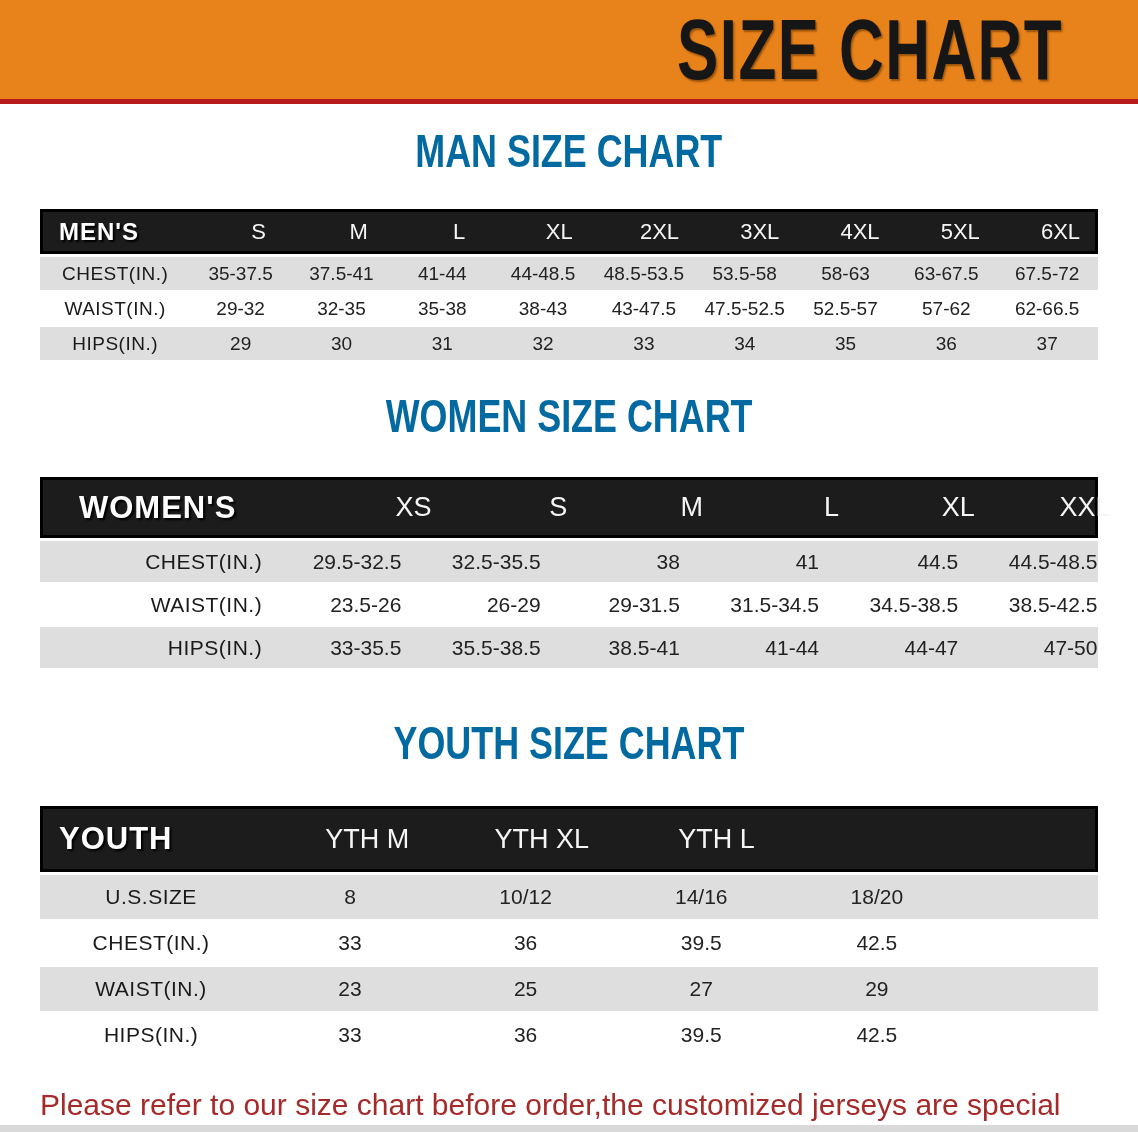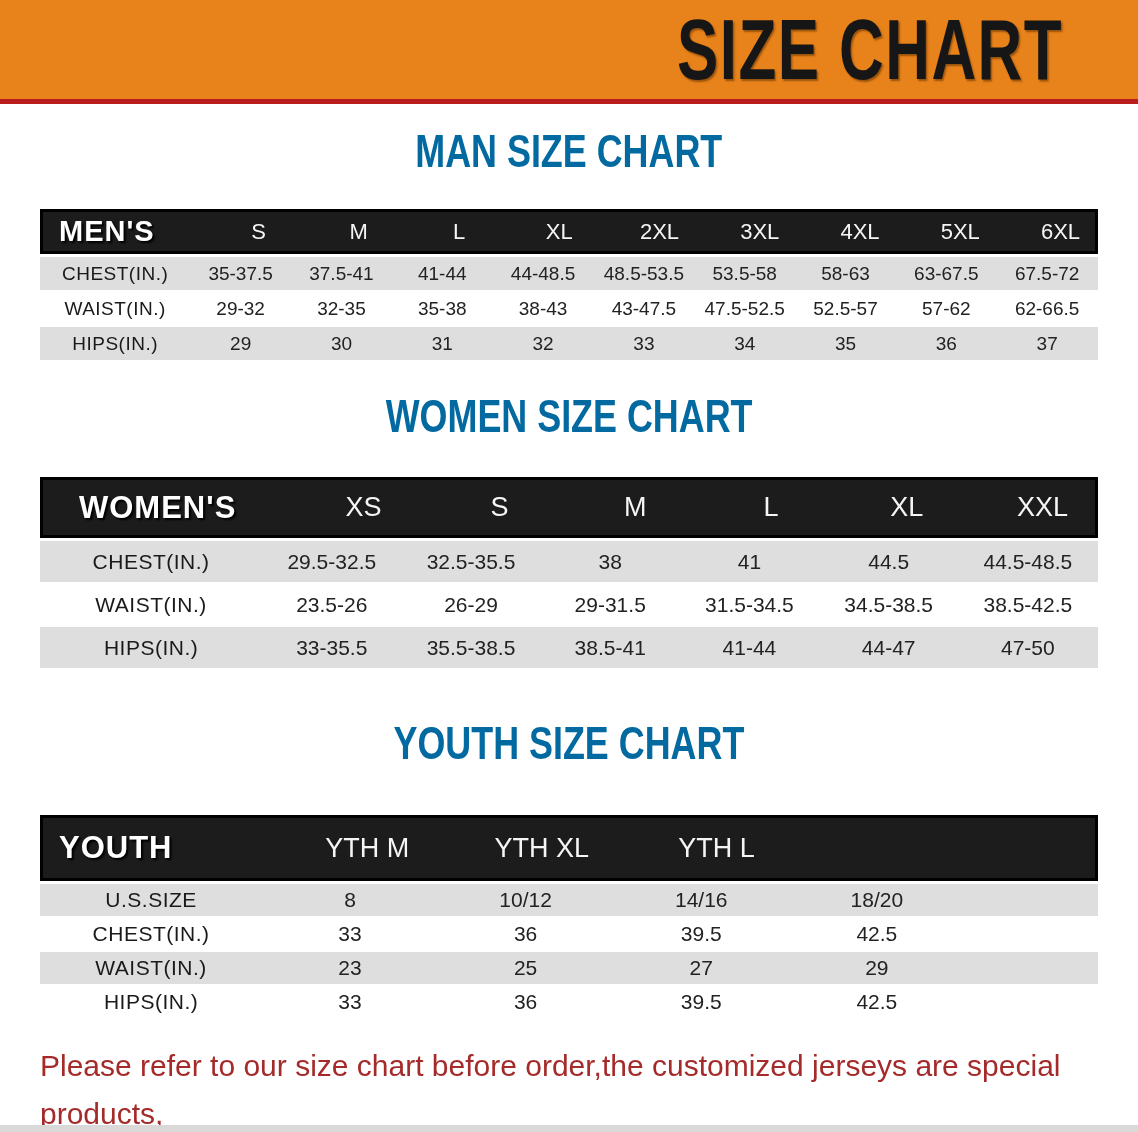--- a/index.html
+++ b/index.html
@@ -27,55 +27,55 @@
     display:inline-block;transform:scaleX(0.78);transform-origin:center;
     font-size:46px;letter-spacing:0px;white-space:nowrap;
   }
   .h-man{margin-top:22px;line-height:50px;}
   .h-women{margin-top:33px;line-height:46px;}
   .h-youth{margin-top:52px;line-height:46px;}
   
   .table{width:1058px;margin-left:40px;}
   .m-men{margin-top:22px;}
   .m-women{margin-top:27px;}
-  .m-youth{margin-top:38px;}
+  .m-youth{margin-top:29px;}
   .thead{
     background:#1c1c1c;border:3px solid #000;box-sizing:border-box;
     display:flex;align-items:center;margin-bottom:3px;
   }
   .t-men  .thead{height:45px;}
   .t-women .thead{height:61px;padding-left:20px;}
   .t-youth .thead{height:66px;}
   .thead .cell{color:#f5f5f5;text-align:center;}
   .thead .cell.label{
     color:#fff;font-weight:900;text-align:left;padding-left:16px;
     text-shadow:2px 2px 2px #000;letter-spacing:1px;
   }
   .t-men  .thead .cell{font-size:22px;}
-  .t-men  .thead .cell.label{font-size:29px;}
+  .t-men  .thead .cell.label{font-size:24px;}
   .t-women .thead .cell{font-size:27px;}
   .t-women .thead .cell.label{font-size:31px;}
   .t-youth .thead .cell{font-size:27px;}
   .t-youth .thead .cell.label{font-size:31px;}
   .trow{
     display:flex;align-items:center;margin-bottom:2px;
   }
   .t-men  .trow{height:33px;}
   .t-women .trow{height:41px;}
-  .t-youth .trow{height:32px;}
+  .t-youth .trow{height:44px;}
   .trow.stripe{background:#dedede;}
   .trow .cell{color:#222;text-align:center;}
   .t-men  .trow .cell{font-size:19px;}
   .t-women .trow .cell{font-size:21px;}
   .t-youth .trow .cell{font-size:21px;}
   .trow .cell.label{font-weight:400;letter-spacing:0.5px;color:#1a1a1a;}
   
   .t-men  .cell{flex:0 0 9.53%;}
   .t-men  .cell.label{flex:0 0 14.2%;}
-  .t-women .cell{flex:0 0 13.16%;}
+  .t-women .cell{flex:0 0 13.16%;text-align:right;}
   .t-women .cell.label{flex:0 0 21%;}
   .t-youth .cell{flex:0 0 16.6%;}
   .t-youth .cell.label{flex:0 0 21%;}
   .t-youth .cell.spacer{flex:1 1 auto;}
   
   .footer{
     margin-top:24px;padding-left:40px;color:#a52a2a;
     font-size:30px;line-height:48px;font-weight:400;
   }
   .bottom-strip{

